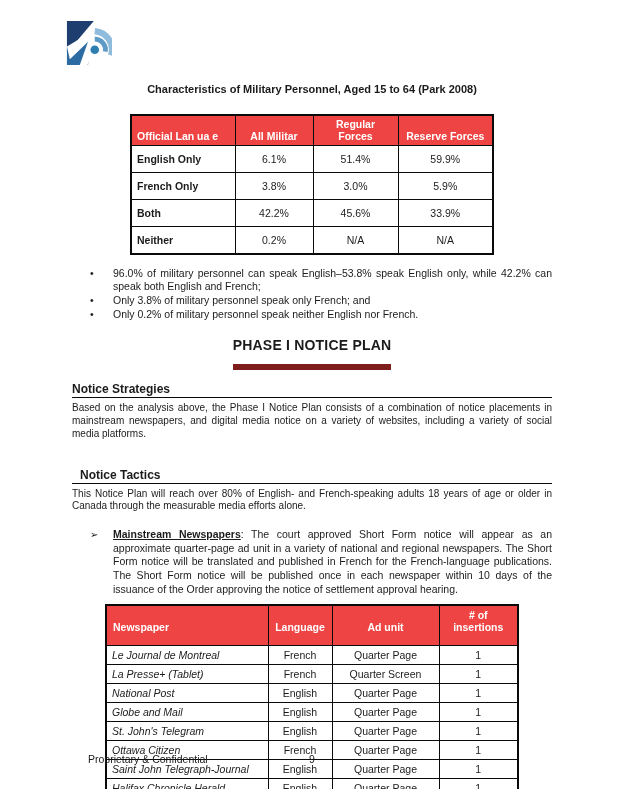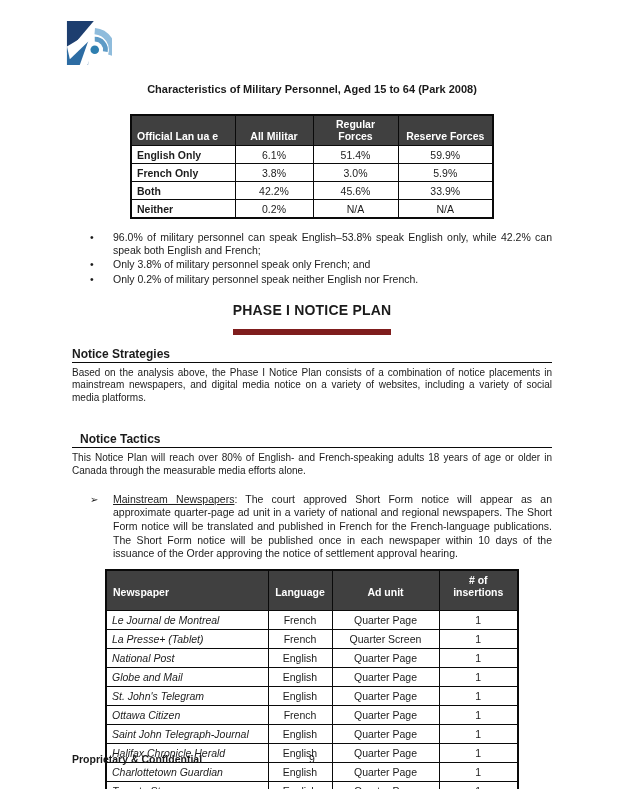--- a/index.html
+++ b/index.html
@@ -34,33 +34,33 @@
   .t1 {
     margin: 0 auto;
     width: 362px;
     font-size: 10.5px;
     table-layout: fixed;
   }
   .t1 th, .t1 td, .t2 th, .t2 td {
     border: 1.6px solid #0a0a0a;
   }
   .t1 th, .t2 th {
-    background: #404040;
+    background: #ef4444;
     color: #ffffff;
     font-weight: bold;
     vertical-align: bottom;
     padding: 2px 5px 3px 5px;
     line-height: 1.15;
   }
   .t1 table, .t1, .t2 { border: 2px solid #0a0a0a; }
   .t1 th.left, .t2 th.left { text-align: left; }
   .t1 th.center, .t2 th.center { text-align: center; }
   .t1 td {
     padding: 2.5px 5px;
-    height: 18px;
+    height: 27px;
     text-align: center;
   }
   .t1 td.rowlabel { text-align: left; font-weight: bold; }
   .t1 .c0 { width: 104px; }
   .t1 .c1 { width: 78px; }
   .t1 .c2 { width: 85px; }
   .t1 .c3 { width: 95px; }
 
   
   .bullets { margin-top: 12px; }
@@ -110,21 +110,21 @@
     margin-left: 18px;
     font-size: 10px;
     line-height: 1.3;
   }
   .arrow-text {
     flex: 1;
     font-size: 10.5px;
     line-height: 1.3;
     text-align: justify;
   }
-  .lead-bold { font-weight: normal; text-decoration: underline; }
+  .lead-bold { font-weight: bold; text-decoration: underline; }
 
   
   .t2 {
     margin-top: 8px;
     margin-left: 33px;
     width: 412px;
     font-size: 10.5px;
     table-layout: fixed;
   }
   .t2 th { padding: 3px 6px 12px 6px; }
@@ -140,21 +140,21 @@
   .t2 .c3 { width: 79px; }
 
   
   .footer {
     position: absolute;
     left: 0; right: 0;
     bottom: 22px;
     height: 14px;
     font-size: 10.5px;
   }
-  .footer-left { position: absolute; left: 72px; top: 0; font-weight: bold; }
+  .footer-left { position: absolute; left: 88px; top: 0; }
   .footer-page { position: absolute; left: 0; right: 0; text-align: center; top: 0; }
 </style>
 </head>
 <body>
 
 <div class="page">
   <div class="content">
 
     <svg class="logo" width="46" height="48" viewBox="0 0 48 50" aria-hidden="true">
       <polygon points="1,1 29,1 1,34" fill="#1d3e6f"></polygon>

